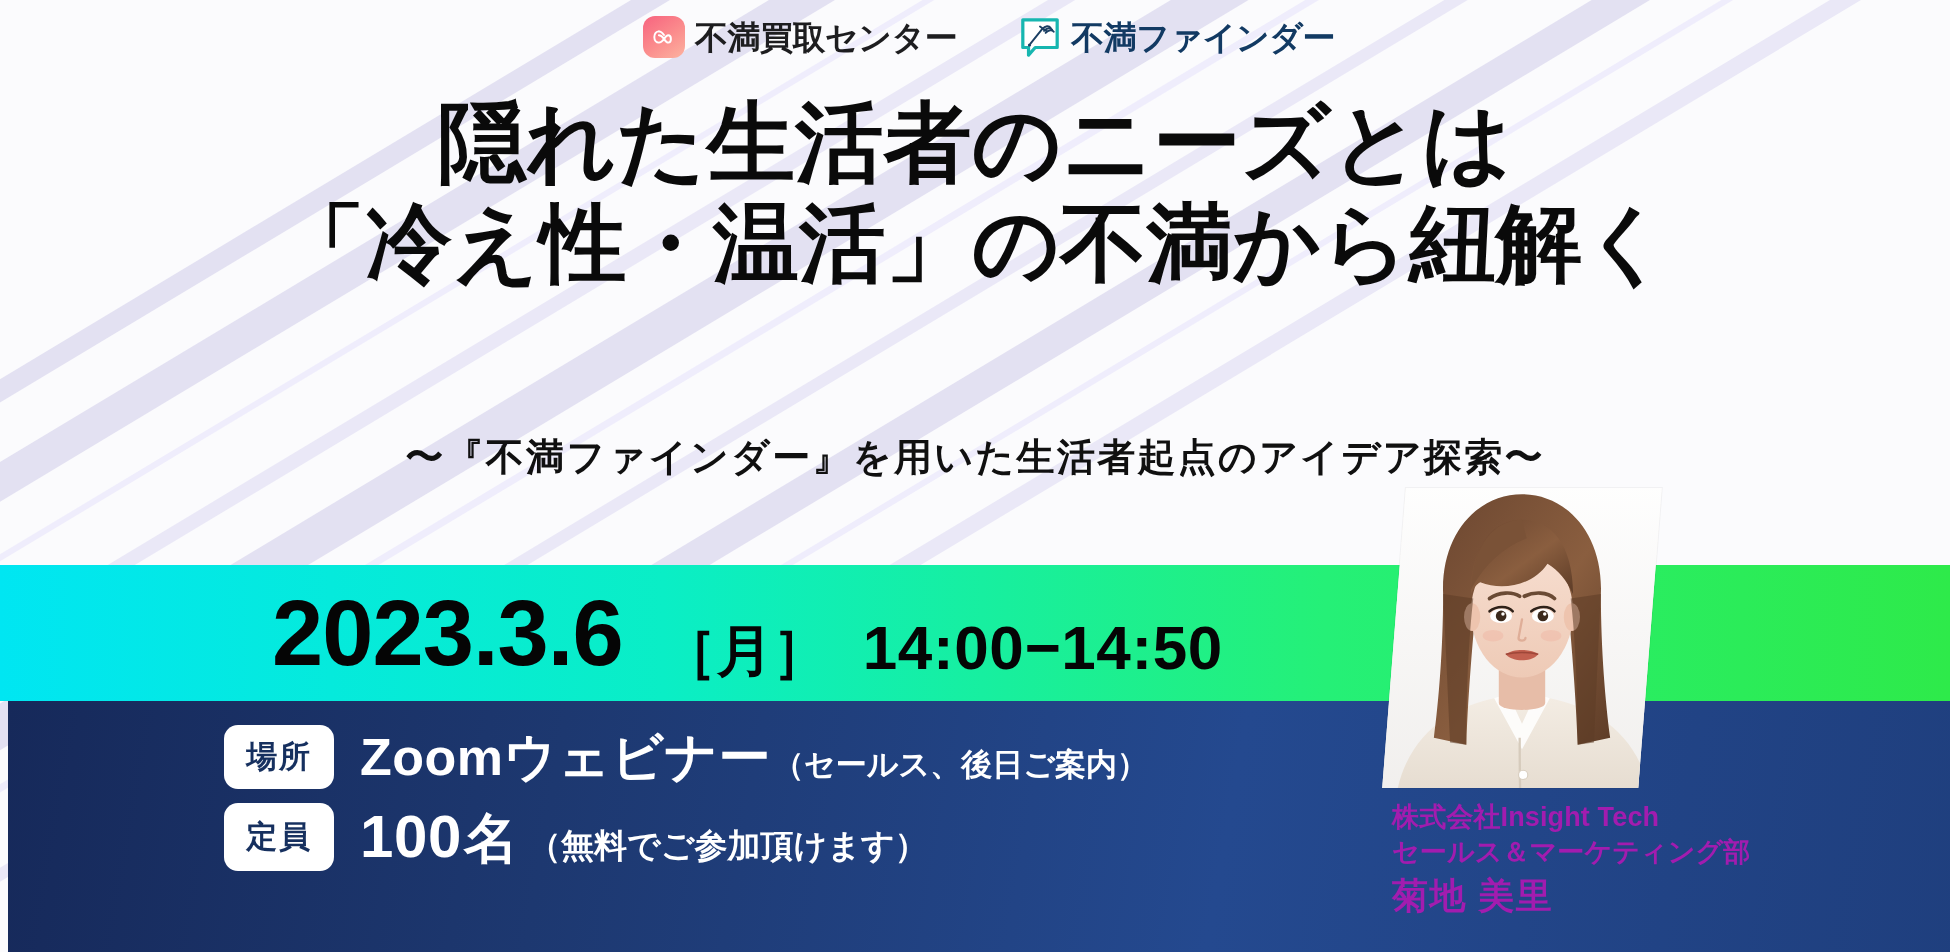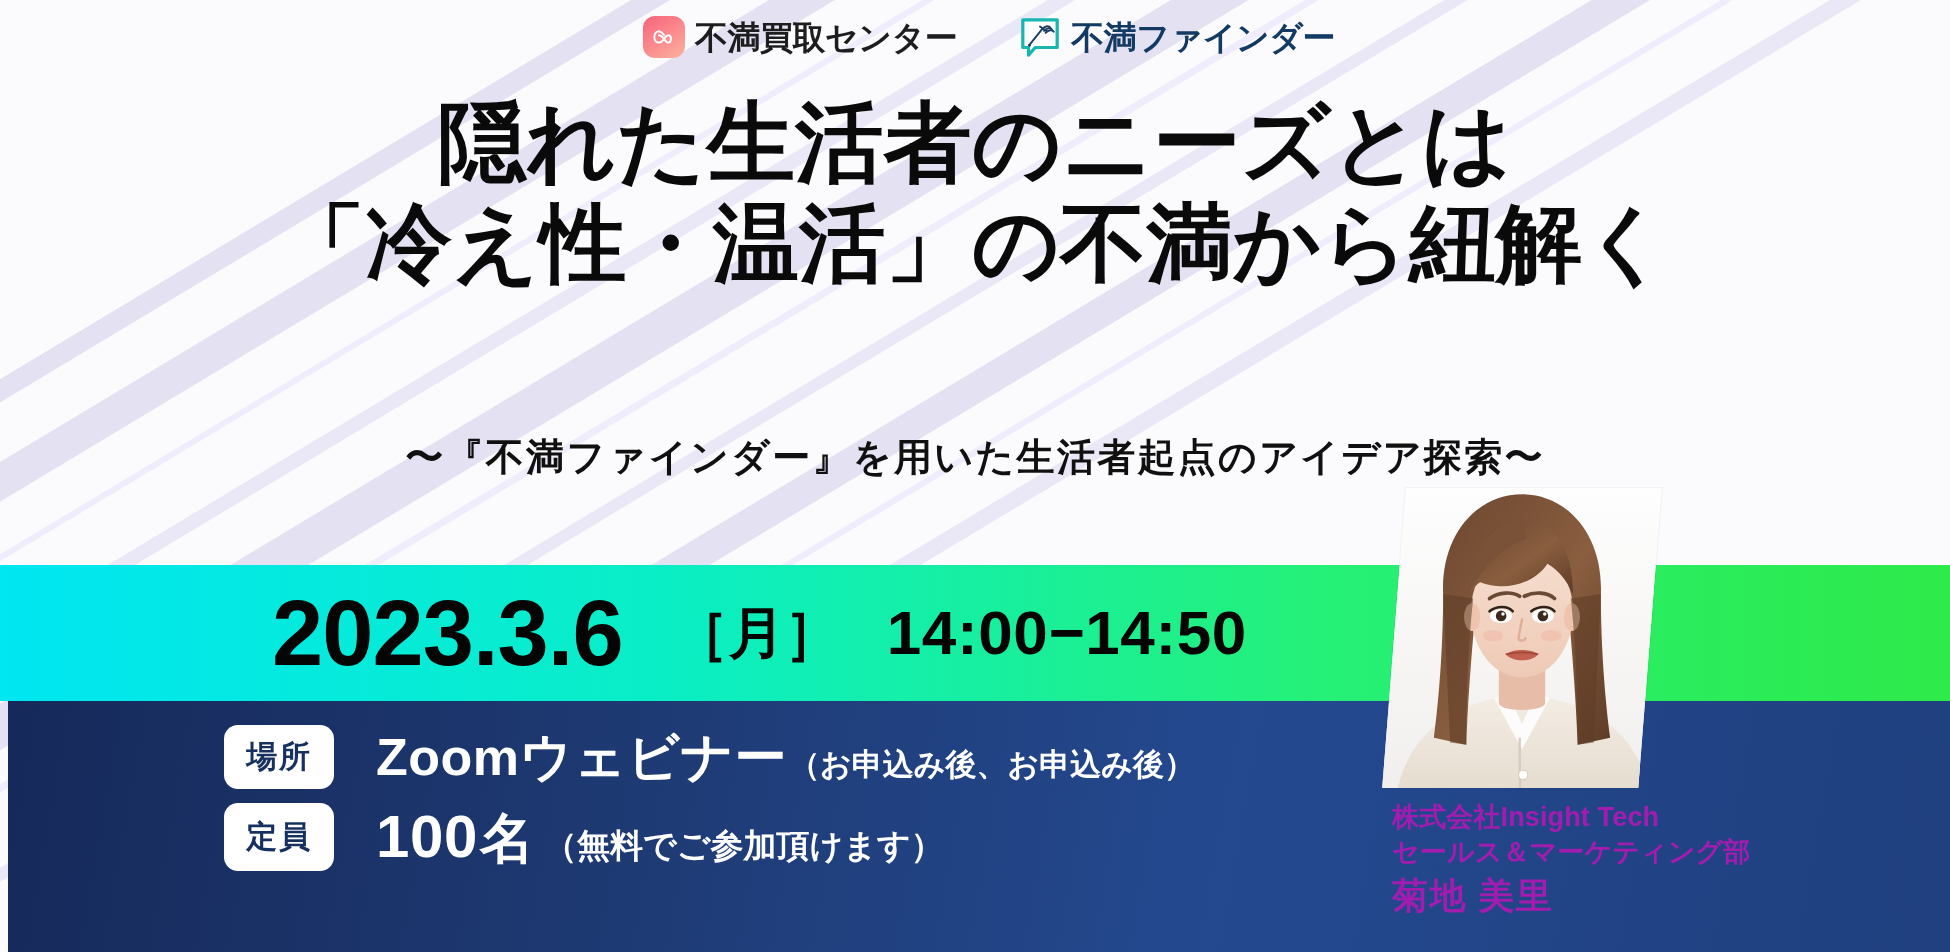--- a/index.html
+++ b/index.html
@@ -77,21 +77,21 @@
   }
 
   
   .date-band{
     position:absolute; left:0; top:565px; width:1950px; height:136px;
     background:linear-gradient(90deg,#00e6f2 0%,#0aeec6 34%,#25f077 68%,#2eea4a 100%);
     z-index:3;
     display:flex; align-items:center;
   }
   .date-inner{
-    display:flex; align-items:center; gap:16px; padding-left:272px;
+    display:flex; align-items:flex-end; gap:4px; padding-left:272px;
     white-space:nowrap;
   }
   .date-main{
     font-size:92px; font-weight:900; color:#050505; letter-spacing:-.01em;
     line-height:1;
   }
   .date-dow{
     font-size:56px; font-weight:700; color:#050505; margin-left:34px; line-height:1;
   }
   .date-time{
@@ -112,21 +112,21 @@
     display:flex; flex-direction:column; gap:14px;
   }
   .info-row{ display:flex; align-items:center; }
   .chip{
     width:110px; height:64px; border-radius:14px; background:#ffffff;
     display:flex; align-items:center; justify-content:center;
     color:#16305f; font-size:31px; font-weight:800; letter-spacing:.06em;
     flex:0 0 auto;
   }
   .chip.tall{ height:68px;font-family:Liberation Mono, monospace; }
-  .info-text{ margin-left:42px; white-space:nowrap; color:#ffffff; display:flex; align-items:baseline; }
+  .info-text{ margin-left:26px; white-space:nowrap; color:#ffffff; display:flex; align-items:baseline; }
   .info-main{ font-size:52px; font-weight:800; letter-spacing:.01em; line-height:1; }
   .info-main.big{ font-size:60px; font-weight:900; }
   .info-unit{ font-size:54px; font-weight:800; margin-left:2px; line-height:1; }
   .info-note{ font-size:31px; font-weight:700; margin-left:2px; line-height:1; }
   .info-note.sp{ margin-left:10px; font-size:33px; }
 
   
   .portrait{
     position:absolute; left:1394px; top:488px; width:256px; height:300px;
     z-index:4;
@@ -217,21 +217,21 @@
   </div>
 
   <div class="navy-band">
 
     <div class="info-rows">
 
       <div class="info-row">
         <span class="chip">場所</span>
         <span class="info-text">
           <span class="info-main">Zoomウェビナー</span>
-          <span class="info-note">（お申込み後、お申込み後）</span>
+          <span class="info-note">（セールス、後日ご案内）</span>
         </span>
       </div>
 
       <div class="info-row">
         <span class="chip tall">定員</span>
         <span class="info-text">
           <span class="info-main big">100</span>
           <span class="info-unit">名</span>
           <span class="info-note sp">（無料でご参加頂けます）</span>
         </span>

